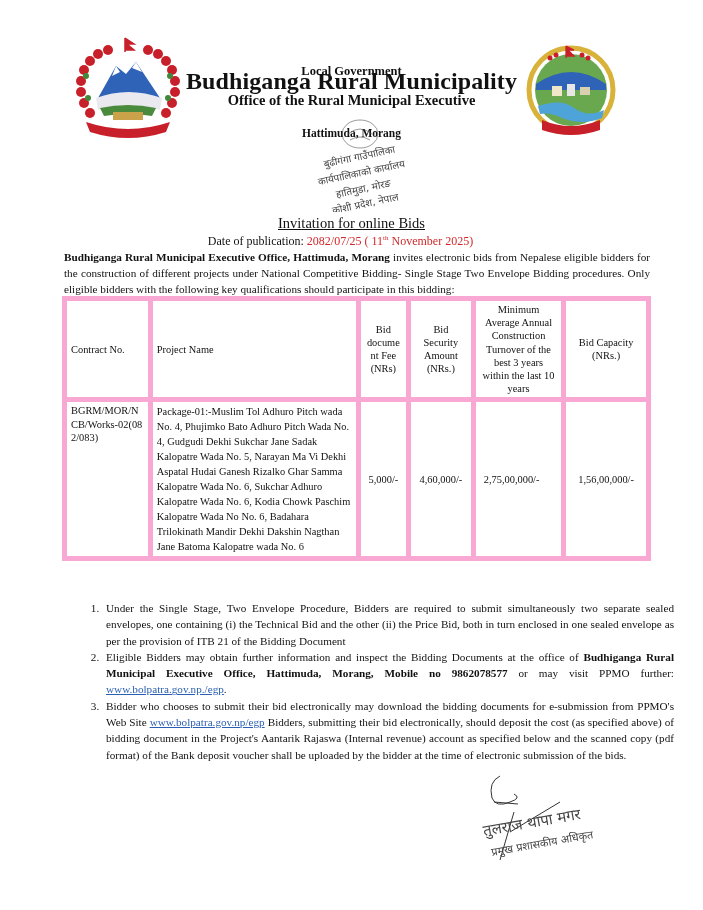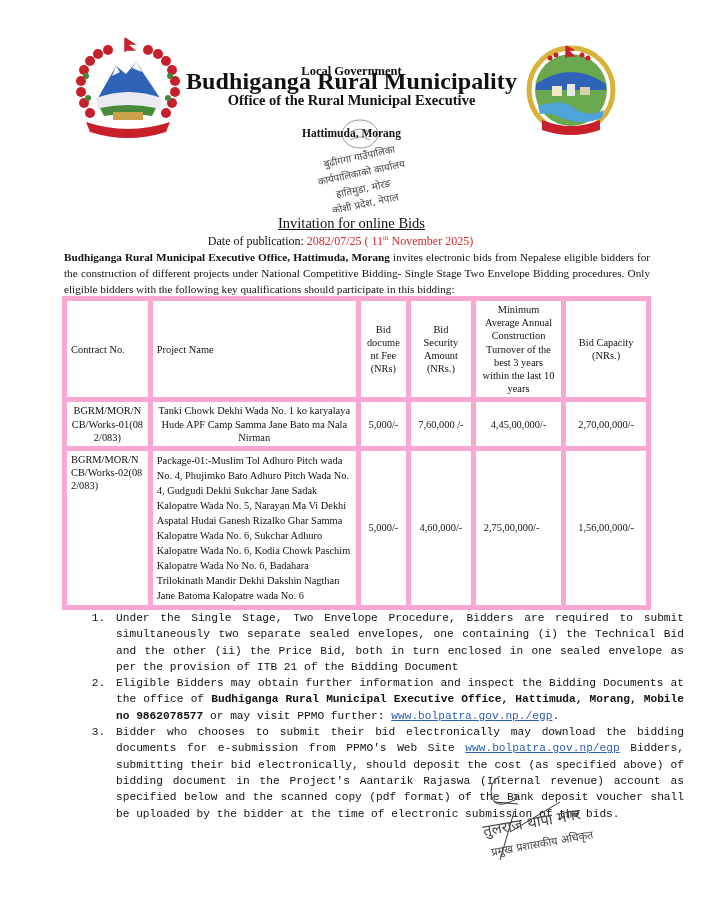--- a/index.html
+++ b/index.html
@@ -25,21 +25,21 @@
     table.bids { position: absolute; left: 62px; top: 296px; width: 589px; border-collapse: collapse; font-size: 10.4px; line-height: 13.2px; }
     table.bids td { border: 5px solid #f9a8d4; padding: 2px 4px; vertical-align: middle; }
     table.bids thead td { text-align: center; }
     table.bids thead td.left { text-align: left; }
     .c1 { width: 78px; } .c2 { width: 216px; } .c3 { width: 38px; } .c4 { width: 53px; } .c5 { width: 80px; } .c6 { width: 74px; }
     .r1 td { text-align: center; }
     .r2 td.top { vertical-align: top; text-align: left; }
     .r2 td.num { text-align: center; }
     .r2 td.turn { text-align: left; padding-left: 8px; }
     .r2 td.proj { text-align: left; line-height: 15px; }
-    ol.notes { position: absolute; left: 78px; top: 600px; width: 572px; margin: 10px; padding: 0 0 0 24px; font-size: 11.2px; line-height: 16.3px; text-align: justify; font-family: Liberation Mono, monospace; }
+    ol.notes { position: absolute; left: 78px; top: 600px; width: 572px; margin: 0; padding: 0 0 0 24px; font-size: 11.2px; line-height: 16.3px; text-align: justify; }
     ol.notes li { padding-left: 4px; margin-bottom: 0px; }
     a.link { color: #2b5fb3; text-decoration: underline; }
     .sig { position: absolute; left: 470px; top: 772px; width: 150px; height: 95px; }
   </style>
 </head>
 <body>
 
 <svg class="logo-left" viewBox="0 0 120 108">
   <g fill="#c8202a">
     <circle cx="30" cy="18" r="5"></circle>
@@ -122,28 +122,20 @@
     <tr>
       <td class="c1 left">Contract No.</td>
       <td class="c2 left">Project Name</td>
       <td class="c3">Bid docume nt Fee (NRs)</td>
       <td class="c4">Bid Security Amount (NRs.)</td>
       <td class="c5">Minimum Average Annual Construction Turnover of the best 3 years within the last 10 years</td>
       <td class="c6">Bid Capacity (NRs.)</td>
     </tr>
   </thead>
   <tbody>
-    <tr class="r1">
-      <td style="word-break:break-all">BGRM/MOR/NCB/Works-01(082/083)</td>
-      <td>Tanki Chowk Dekhi Wada No. 1 ko karyalaya Hude APF Camp Samma Jane Bato ma Nala Nirman</td>
-      <td>5,000/-</td>
-      <td>7,60,000 /-</td>
-      <td>4,45,00,000/-</td>
-      <td>2,70,00,000/-</td>
-    </tr>
     <tr class="r2">
       <td class="top" style="word-break:break-all">BGRM/MOR/NCB/Works-02(082/083)</td>
       <td class="top proj">Package-01:-Muslim Tol Adhuro Pitch wada No. 4, Phujimko Bato Adhuro Pitch Wada No. 4, Gudgudi Dekhi Sukchar Jane Sadak Kalopatre Wada No. 5, Narayan Ma Vi Dekhi Aspatal Hudai Ganesh Rizalko Ghar Samma Kalopatre Wada No. 6, Sukchar Adhuro Kalopatre Wada No. 6, Kodia Chowk Paschim Kalopatre Wada No No. 6, Badahara Trilokinath Mandir Dekhi Dakshin Nagthan Jane Batoma Kalopatre wada No. 6</td>
       <td class="num">5,000/-</td>
       <td class="num">4,60,000/-</td>
       <td class="turn">2,75,00,000/-</td>
       <td class="num">1,56,00,000/-</td>
     </tr>
   </tbody>
 </table>

